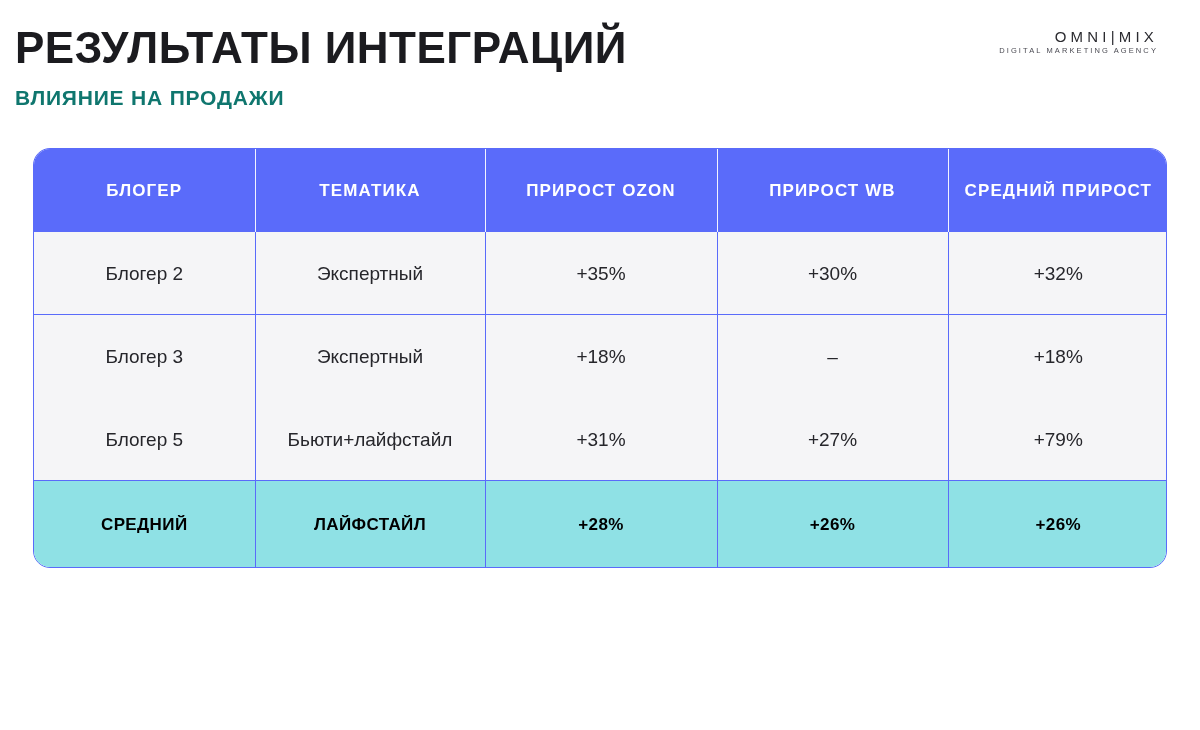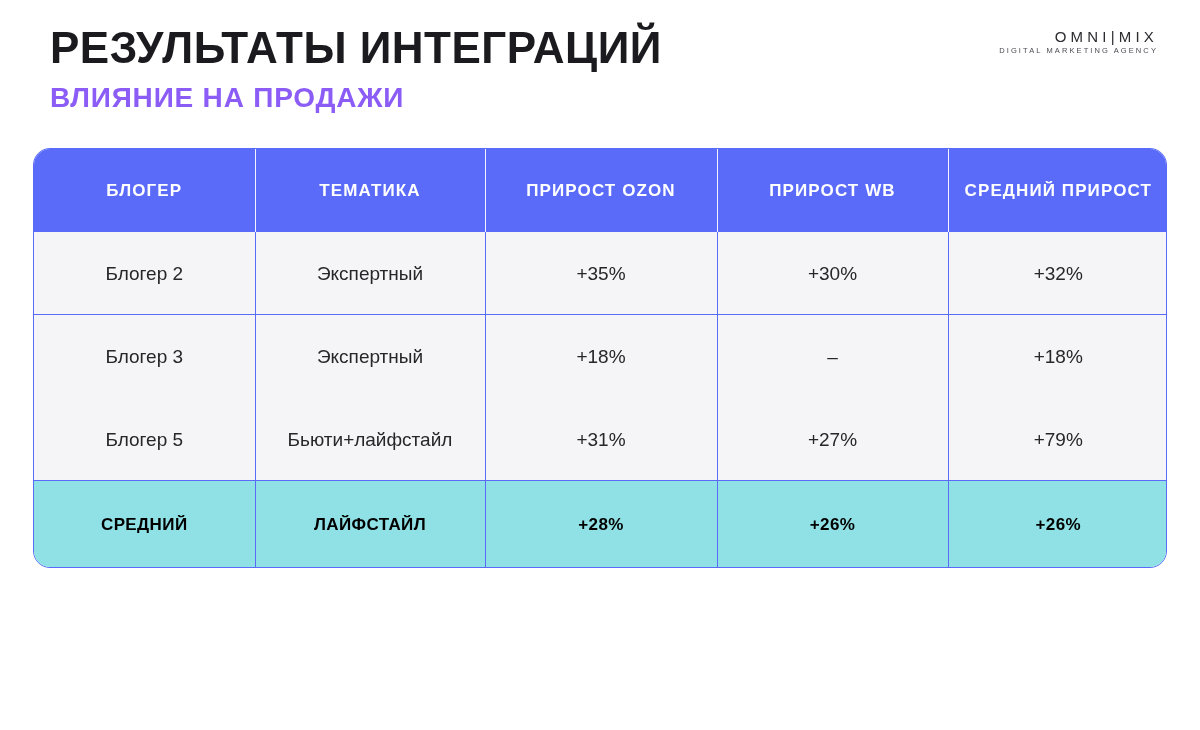--- a/index.html
+++ b/index.html
@@ -16,43 +16,43 @@
   .slide {
     position: relative;
     width: 1200px;
     height: 730px;
     background: #ffffff;
   }
 
   
   .slide-header {
     position: absolute;
-    left: 50px;
+    left: 15px;
     top: 24px;
     right: 33px;
     height: 100px;
   }
 
   .title {
     font-size: 44px;
     line-height: 48px;
     font-weight: 700;
     letter-spacing: 0.5px;
     color: #1b1b1f;
     text-transform: uppercase;
     white-space: nowrap;
   }
 
   .subtitle {
     margin-top: 14px;
-    font-size: 28px;
+    font-size: 21px;
     line-height: 24px;
     font-weight: 700;
     letter-spacing: 0.8px;
-    color: #8b5cf6;
+    color: #0f766e;
     text-transform: uppercase;
     white-space: nowrap;
   }
 
   
   .logo {
     position: absolute;
     right: 42px;
     top: 28px;
     text-align: right;

